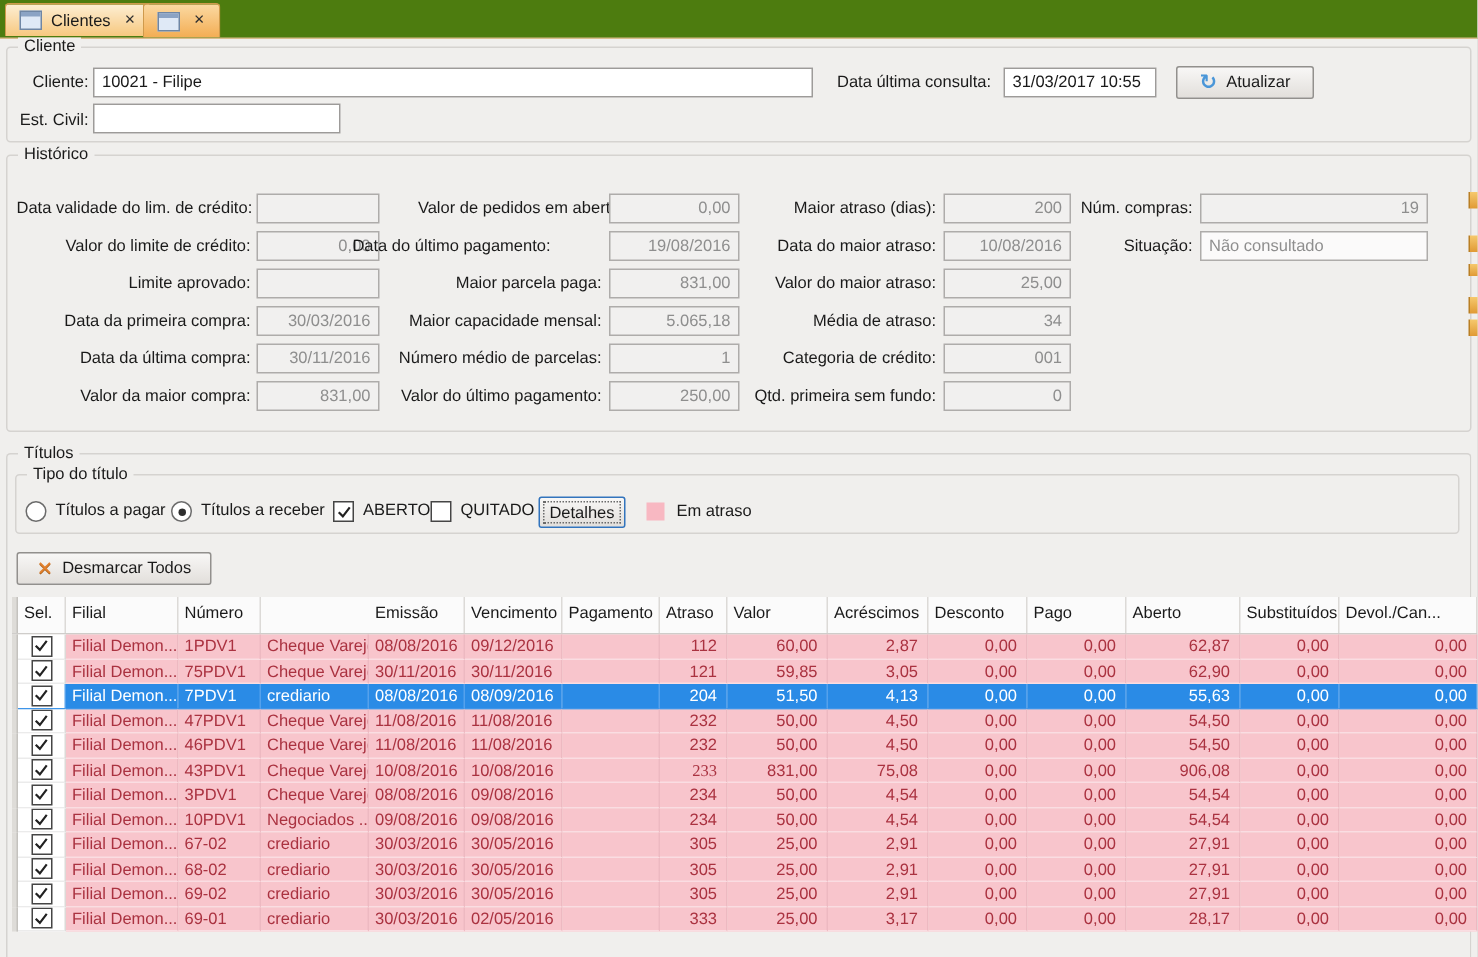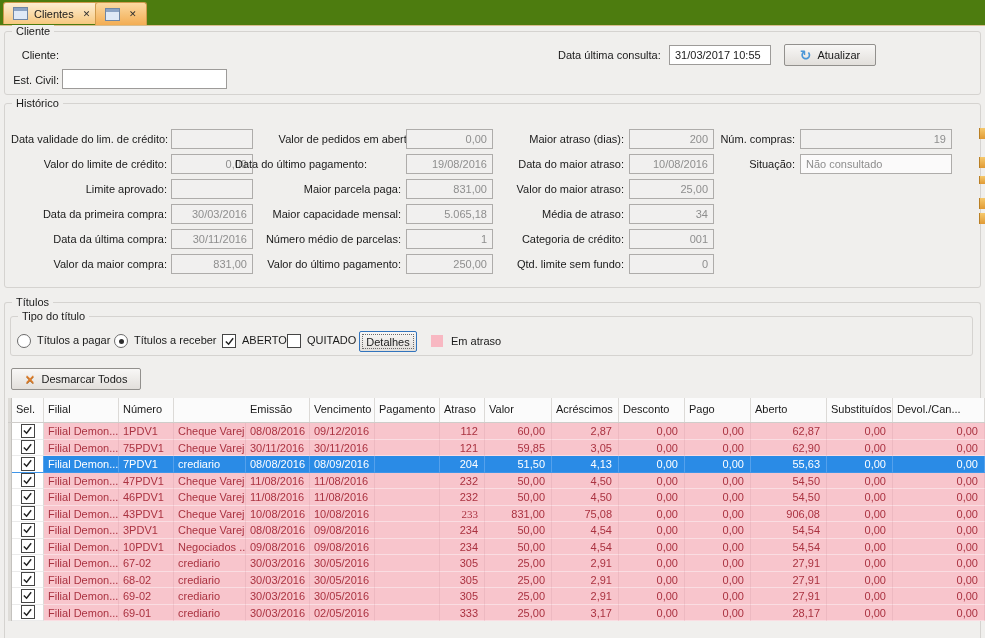--- a/index.html
+++ b/index.html
@@ -72,20 +72,21 @@
   </div>
   <div class="tab active" style="left:95px">
     <span class="form-icon"></span>
     <span class="close-icon">✕</span>
   </div>
 </div>
 
 <div class="groupbox" style="left:4px;top:31px;width:977px;height:64px">
   <span class="gb-title">Cliente</span>
   <span class="lbl r" style="left:12px;top:13px;width:42px">Cliente:</span>
+  <div class="tfield" style="left:57px;top:13px;width:480px">10021 - Filipe</div>
   <span class="lbl" style="left:553px;top:13px">Data última consulta:</span>
   <div class="tfield" style="left:664px;top:13px;width:102px">31/03/2017 10:55</div>
   <div class="btn" style="left:779px;top:12px;width:92px;height:22px">
     <span class="ico refresh-ico">↻</span>
     <span>Atualizar</span>
   </div>
   <span class="lbl r" style="left:6px;top:38px;width:48px">Est. Civil:</span>
   <div class="tfield" style="left:57px;top:37px;width:165px"></div>
 </div>
 
@@ -119,21 +120,21 @@
       <span class="lbl r" style="left: 424px; top: 25px; width: 195px;">Maior atraso (dias):</span>
       <div class="tfield ro" style="left: 624px; top: 25px; width: 85px; text-align: right;">200</div>
       <span class="lbl r" style="left: 424px; top: 50px; width: 195px;">Data do maior atraso:</span>
       <div class="tfield ro" style="left: 624px; top: 50px; width: 85px; text-align: right;">10/08/2016</div>
       <span class="lbl r" style="left: 424px; top: 75px; width: 195px;">Valor do maior atraso:</span>
       <div class="tfield ro" style="left: 624px; top: 75px; width: 85px; text-align: right;">25,00</div>
       <span class="lbl r" style="left: 424px; top: 100px; width: 195px;">Média de atraso:</span>
       <div class="tfield ro" style="left: 624px; top: 100px; width: 85px; text-align: right;">34</div>
       <span class="lbl r" style="left: 424px; top: 125px; width: 195px;">Categoria de crédito:</span>
       <div class="tfield ro" style="left: 624px; top: 125px; width: 85px; text-align: right;">001</div>
-      <span class="lbl r" style="left: 424px; top: 150px; width: 195px;">Qtd. limite sem fundo:</span>
+      <span class="lbl r" style="left: 424px; top: 150px; width: 195px;">Qtd. primeira sem fundo:</span>
       <div class="tfield ro" style="left: 624px; top: 150px; width: 85px; text-align: right;">0</div>
       <span class="lbl r" style="left: 610px; top: 25px; width: 180px;">Núm. compras:</span>
       <div class="tfield ro" style="left: 795px; top: 25px; width: 152px; text-align: right;">19</div>
       <span class="lbl r" style="left: 610px; top: 50px; width: 180px;">Situação:</span>
       <div class="tfield ro" style="left: 795px; top: 50px; width: 152px; text-align: left; background: rgb(251, 250, 250);">Não consultado</div>
     </div>
 </div>
 
 <div class="edge-ico" style="top:128px"></div>
 <div class="edge-ico" style="top:157px"></div>

